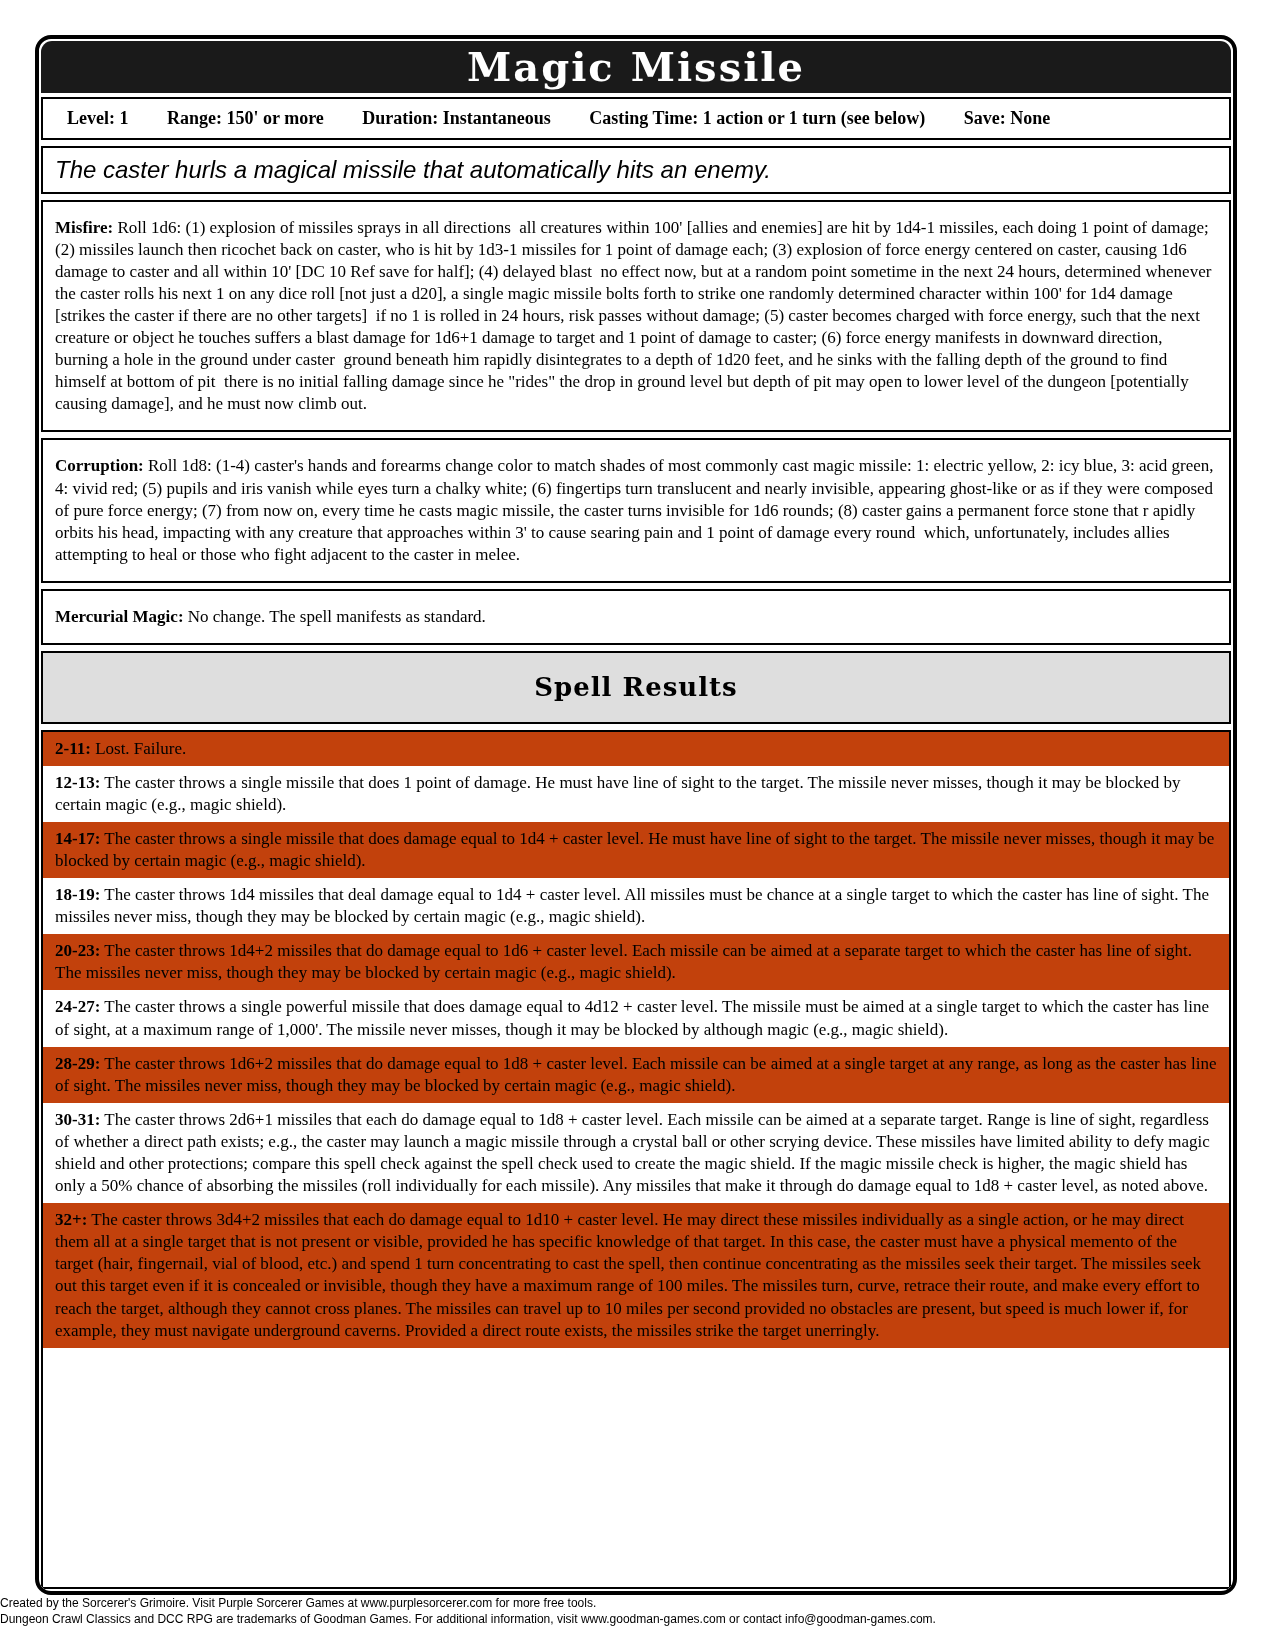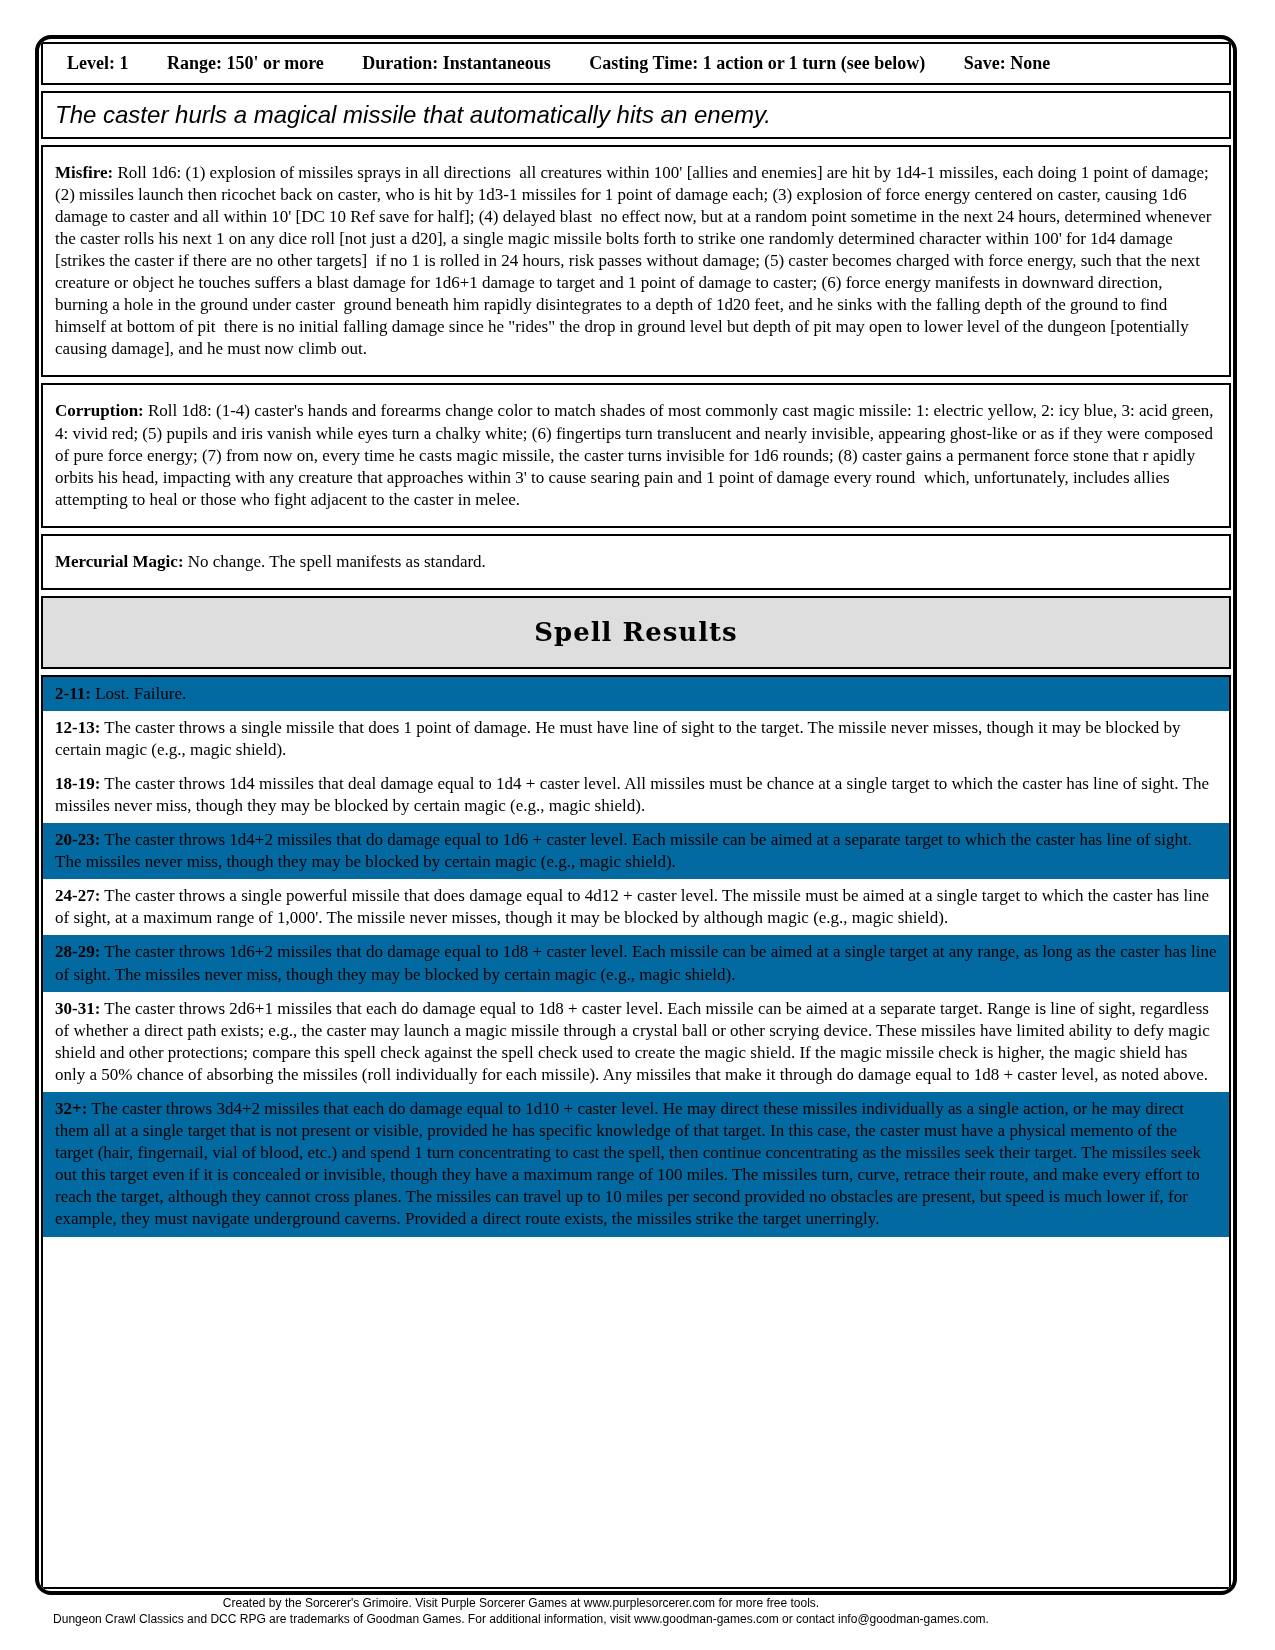--- a/index.html
+++ b/index.html
@@ -32,31 +32,34 @@
   .results-header h2{
     margin:16px;font-family:"DejaVu Serif",serif;font-size:26px;font-weight:bold;letter-spacing:1px;line-height:1.1;
   }
   .results{
     border:2px solid #000;margin:3px 2px 2px 2px;flex:1 1 auto;
     display:flex;flex-direction:column;overflow:hidden;background:#fff;
   }
   .rrow{
     padding:6px 12px;font-size:17px;line-height:1.3;flex:0 0 auto;
   }
-  .rrow.alt{background:#0369a1;}
+  .rrow.alt{background:#c2410c;}
   .footer{
-    position:absolute;left:0;top:1595px;width:1042px;text-align:center;
+    position:absolute;left:0;top:1595px;width:1042px;
     font-family:"Liberation Sans",sans-serif;font-size:12px;line-height:1.35;color:#000;
   }
 </style>
 </head>
 <body>
 
 <div class="card">
 
+  <div class="title-bar">
+    <h1>Magic Missile</h1>
+  </div>
 
   <div class="sec stats">
     <span class="stat"><b>Level:</b> <span>1</span></span>
     <span class="stat"><b>Range:</b> <span>150' or more</span></span>
     <span class="stat"><b>Duration:</b> <span>Instantaneous</span></span>
     <span class="stat"><b>Casting Time:</b> <span>1 action or 1 turn (see below)</span></span>
     <span class="stat"><b>Save:</b> <span>None</span></span>
   </div>
 
   <div class="sec summary">
@@ -75,20 +78,21 @@
     <b>Mercurial Magic:</b><span class="txt"> No change. The spell manifests as standard.</span>
   </div>
 
   <div class="sec results-header">
     <h2>Spell Results</h2>
   </div>
 
   <div class="results">
     <div class="rrow alt"><b>2-11:</b><span class="txt"> Lost. Failure.</span></div>
     <div class="rrow"><b>12-13:</b><span class="txt"> The caster throws a single missile that does 1 point of damage. He must have line of sight to the target. The missile never misses, though it may be blocked by certain magic (e.g., magic shield).</span></div>
+    <div class="rrow alt"><b>14-17:</b><span class="txt"> The caster throws a single missile that does damage equal to 1d4 + caster level. He must have line of sight to the target. The missile never misses, though it may be blocked by certain magic (e.g., magic shield).</span></div>
     <div class="rrow"><b>18-19:</b><span class="txt"> The caster throws 1d4 missiles that deal damage equal to 1d4 + caster level. All missiles must be chance at a single target to which the caster has line of sight. The missiles never miss, though they may be blocked by certain magic (e.g., magic shield).</span></div>
     <div class="rrow alt"><b>20-23:</b><span class="txt"> The caster throws 1d4+2 missiles that do damage equal to 1d6 + caster level. Each missile can be aimed at a separate target to which the caster has line of sight. The missiles never miss, though they may be blocked by certain magic (e.g., magic shield).</span></div>
     <div class="rrow"><b>24-27:</b><span class="txt"> The caster throws a single powerful missile that does damage equal to 4d12 + caster level. The missile must be aimed at a single target to which the caster has line of sight, at a maximum range of 1,000'. The missile never misses, though it may be blocked by although magic (e.g., magic shield).</span></div>
     <div class="rrow alt"><b>28-29:</b><span class="txt"> The caster throws 1d6+2 missiles that do damage equal to 1d8 + caster level. Each missile can be aimed at a single target at any range, as long as the caster has line of sight. The missiles never miss, though they may be blocked by certain magic (e.g., magic shield).</span></div>
     <div class="rrow"><b>30-31:</b><span class="txt"> The caster throws 2d6+1 missiles that each do damage equal to 1d8 + caster level. Each missile can be aimed at a separate target. Range is line of sight, regardless of whether a direct path exists; e.g., the caster may launch a magic missile through a crystal ball or other scrying device. These missiles have limited ability to defy magic shield and other protections; compare this spell check against the spell check used to create the magic shield. If the magic missile check is higher, the magic shield has only a 50% chance of absorbing the missiles (roll individually for each missile). Any missiles that make it through do damage equal to 1d8 + caster level, as noted above.</span></div>
     <div class="rrow alt"><b>32+:</b><span class="txt"> The caster throws 3d4+2 missiles that each do damage equal to 1d10 + caster level. He may direct these missiles individually as a single action, or he may direct them all at a single target that is not present or visible, provided he has specific knowledge of that target. In this case, the caster must have a physical memento of the target (hair, fingernail, vial of blood, etc.) and spend 1 turn concentrating to cast the spell, then continue concentrating as the missiles seek their target. The missiles seek out this target even if it is concealed or invisible, though they have a maximum range of 100 miles. The missiles turn, curve, retrace their route, and make every effort to reach the target, although they cannot cross planes. The missiles can travel up to 10 miles per second provided no obstacles are present, but speed is much lower if, for example, they must navigate underground caverns. Provided a direct route exists, the missiles strike the target unerringly.</span></div>
   </div>
 
 </div>
 

